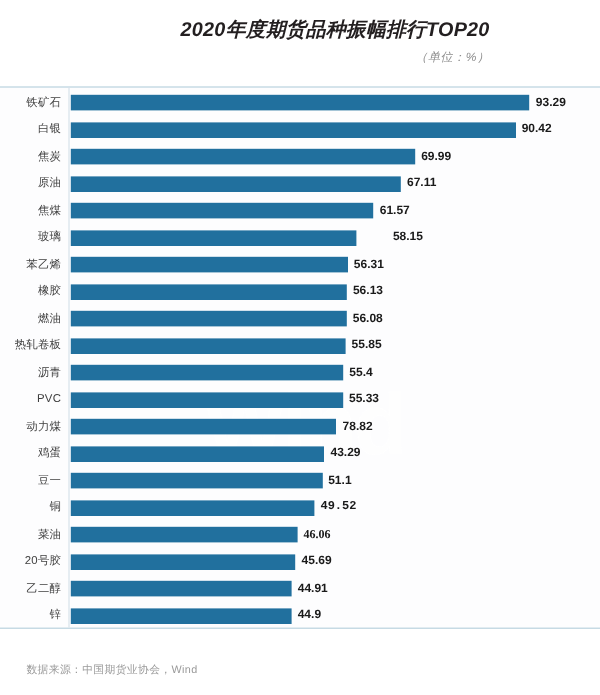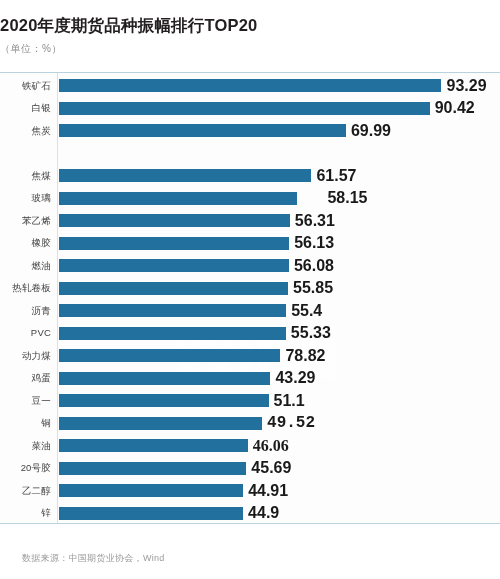--- a/index.html
+++ b/index.html
@@ -21,21 +21,22 @@
     height: 579px;
     background: #ffffff;
   }
 
   
   .title-block {
     position: absolute;
     top: 14px;
     left: 0;
     width: 408px;
-    text-align: left;
+    text-align: right;
+    font-style: italic;
   }
   .chart-title {
     font-size: 16.5px;
     font-weight: bold;
     color: #231f20;
     letter-spacing: 0.2px;
     line-height: 22px;
   }
   .chart-subtitle {
     margin-top: 6px;
@@ -119,21 +120,21 @@
     left: 0;
     top: 4.6px;
     height: 13px;
     background: #21709e;
   }
   .val-label {
     position: absolute;
     top: 4.2px;
     height: 14px;
     line-height: 14px;
-    font-size: 16px;
+    font-size: 10px;
     font-weight: bold;
     color: #1a1a1a;
     white-space: nowrap;
     padding-left: 5px;
   }
 
   
   .footer {
     position: absolute;
     left: 22px;
@@ -172,20 +173,27 @@
             <div class="val-label" style="left: 370.722px;">90.42</div>
           </div>
         </div>
         <div class="bar-row" style="top: 46.5px;">
           <div class="cat-label">焦炭</div>
           <div class="bar-track">
             <div class="bar" style="width: 286.959px; background: rgb(33, 112, 158);"></div>
             <div class="val-label" style="left: 286.959px;">69.99</div>
           </div>
         </div>
+        <div class="bar-row" style="top: 69px;">
+          <div class="cat-label">原油</div>
+          <div class="bar-track">
+            <div class="bar" style="width: 275.151px; background: rgb(33, 112, 158);"></div>
+            <div class="val-label" style="left: 275.151px;">67.11</div>
+          </div>
+        </div>
         <div class="bar-row" style="top: 91.5px;">
           <div class="cat-label">焦煤</div>
           <div class="bar-track">
             <div class="bar" style="width: 252.437px; background: rgb(33, 112, 158);"></div>
             <div class="val-label" style="left: 252.437px; text-align: center;">61.57</div>
           </div>
         </div>
         <div class="bar-row" style="top: 114px;">
           <div class="cat-label">玻璃</div>
           <div class="bar-track">

